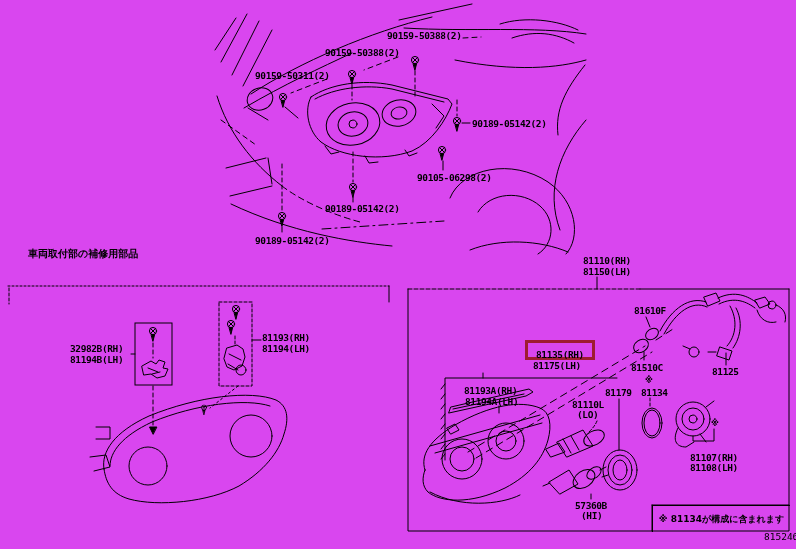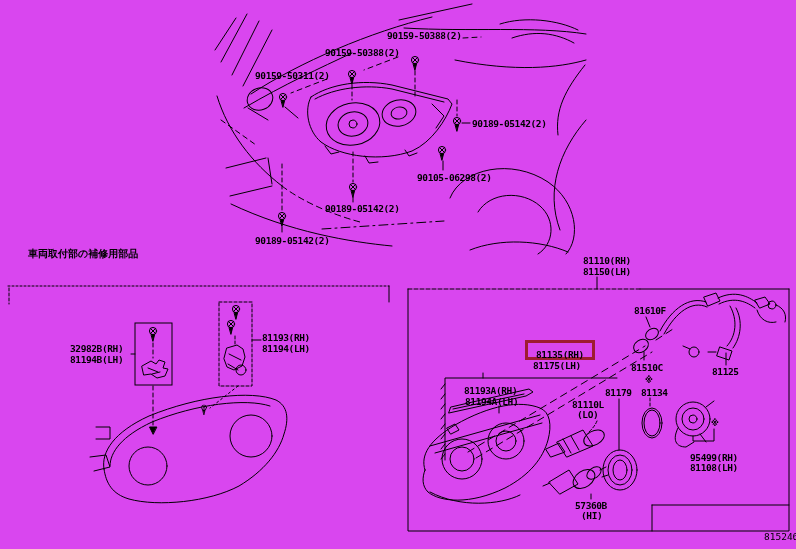--- a/index.html
+++ b/index.html
@@ -241,19 +241,22 @@
 <div class="lbl" style="left:605px;top:388px">81179</div>
 <div class="lbl" style="left:641px;top:388px">81134</div>
 
 <div class="lbl" style="left:572px;top:400px">81110L</div>
 <div class="lbl" style="left:577px;top:410px">(LO)</div>
 
 <div class="lbl" style="left:575px;top:501px">57360B</div>
 <div class="lbl" style="left:581px;top:511px">(HI)</div>
 
 <div class="mark" style="left:711px;top:419px">※</div>
-<div class="lbl" style="left:690px;top:453px">95499(RH)</div>
+<div class="lbl" style="left:690px;top:453px">81107(RH)</div>
 <div class="lbl" style="left:690px;top:463px">81108(LH)</div>
 
+<div id="footnote-box">
+  <span class="note jp" style="font-size:9px">※ 81134が構成に含まれます</span>
+</div>
 
 <div id="idcode">815246C</div>
 
 </div>
 
 </body></html>

